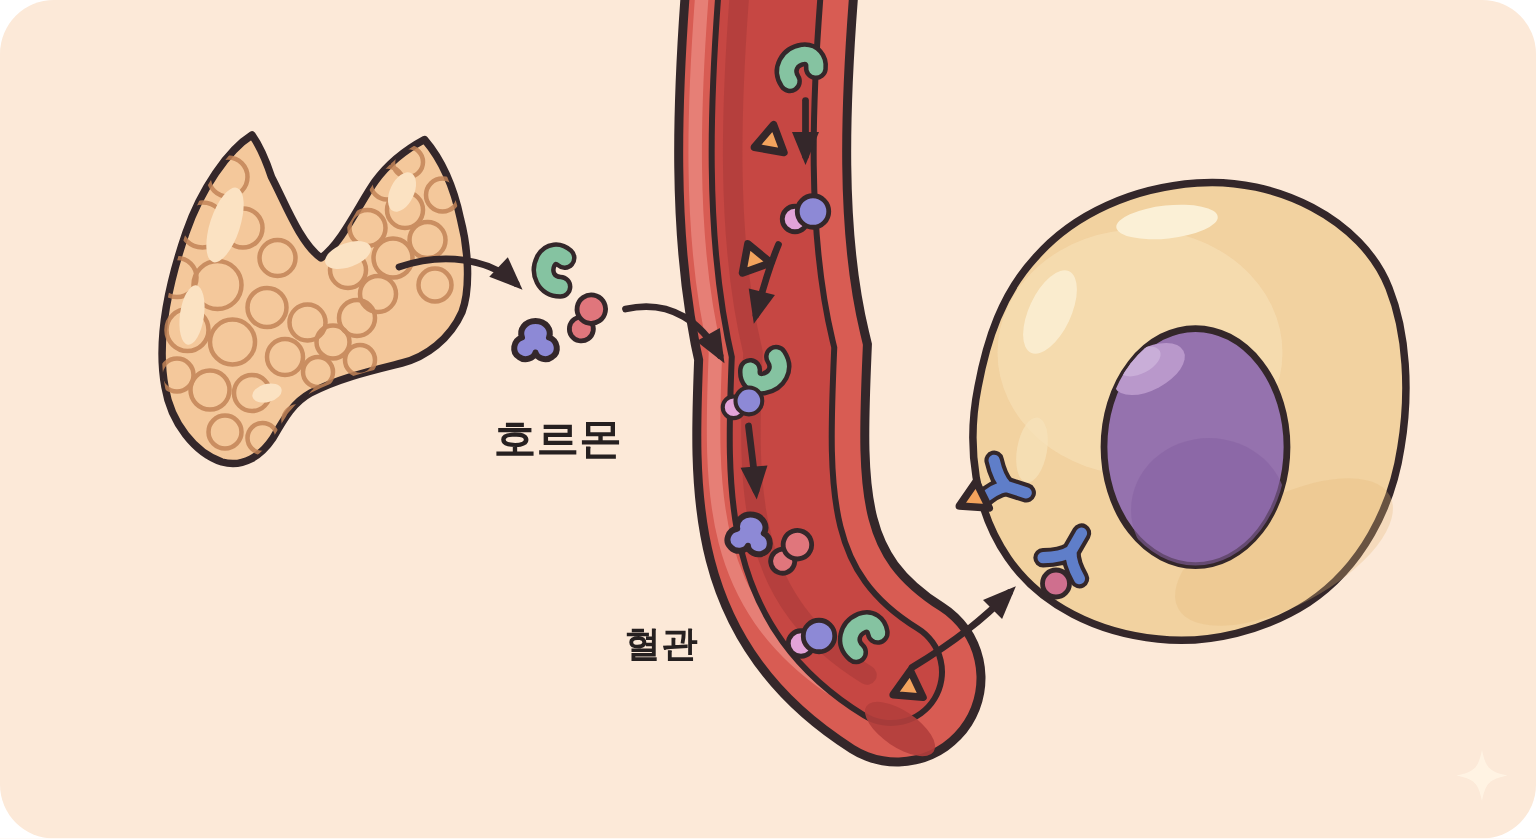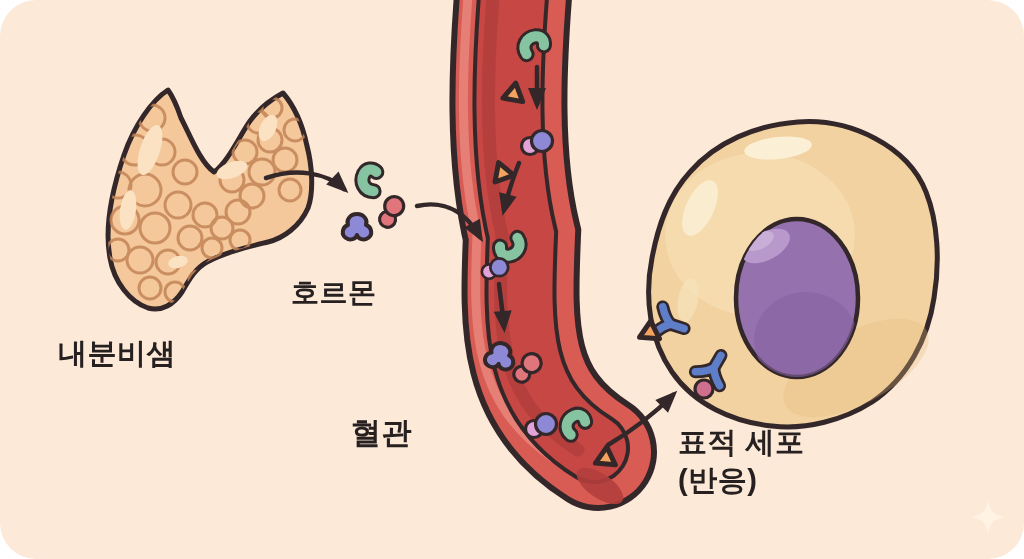--- a/index.html
+++ b/index.html
@@ -1,24 +1,24 @@
 <!DOCTYPE html>
 <html style="--bg-card: #fce9d8; --ink: #262020; --outline: #34272a; --gland-fill: #f4c89b; --gland-line: #c28457; --gland-hi: #fbe2c2; --vessel-wall: #d85c53; --vessel-wall-hi: #e8837a; --vessel-lumen: #c64743; --vessel-lumen-dk: #b23e3c; --cell-fill: #f2d2a0; --cell-hi: #f7e2ba; --cell-hi2: #fbf0d6; --nucleus: #9572ae; --nucleus-hi: #b998cb; --nucleus-dk: #8763a2; --receptor-blue: #5f7ec9; --mol-green: #85c3a1; --mol-orange: #f3a35d; --mol-purple: #8d89d6; --mol-pink: #e2a3d8; --mol-red: #e0767c; --mol-rose: #cf6f8e; --sparkle: #fff3e4;"><head>
 <meta charset="utf-8">
 <style>
   html,body{margin:0;padding:0;background:#ffffff;}
   .stage{position:relative;width:1024px;height:559px;background:#ffffff;overflow:hidden;
          font-family:"Liberation Sans","DejaVu Sans",sans-serif;}
   .card{position:absolute;inset:0;background:var(--bg-card,#fce9d8);border-radius:36px;overflow:hidden;}
   .art{position:absolute;left:0;top:0;width:1024px;height:559px;}
-  .lbl{position:absolute;color:var(--ink,#262020);font-weight:700;text-align:left;
+  .lbl{position:absolute;color:var(--ink,#262020);font-weight:700;text-align:center;
        letter-spacing:0.5px;}
   .lbl-gland{left:58px;top:334px;width:264px;font-size:29px;line-height:38px;}
   .lbl-hormone{left:291px;top:274px;width:162px;font-size:28px;}
-  .lbl-vessel{left:351px;top:413px;width:160px;font-size:30px;}
+  .lbl-vessel{left:361px;top:413px;width:160px;font-size:24px;}
   .lbl-target{left:678px;top:423px;width:252px;font-size:29px;line-height:38px;}
 </style>
 </head>
 <body>
 
 <div class="stage">
   <div class="card">
 
     <svg class="art" viewBox="0 0 1024 559">
       <defs>
@@ -173,23 +173,18 @@
         <path d="M 519,163 C 512,180 507,198 504,210" marker-end="url(#ah)"></path>
         <path d="M 499,284 C 501,301 503,315 504,327" marker-end="url(#ah)"></path>
         <path d="M 608,445 C 638,427 656,412 673,395" marker-end="url(#ah)"></path>
       </g>
 
       <path d="M 988,500 C 990.5,512 993,514.5 1005,517 C 993,519.5 990.5,522 988,534
                C 985.5,522 983,519.5 971,517 C 983,514.5 985.5,512 988,500 Z" fill="var(--sparkle,#fff3e4)" opacity="0.95"></path>
     </svg>
 
     <div class="lbl lbl-gland">
-      <div>내분비샘</div>
     </div>
     <div class="lbl lbl-hormone">호르몬</div>
     <div class="lbl lbl-vessel">혈관</div>
-    <div class="lbl lbl-target">
-      <div>표적 세포</div>
-      <div>(반응)</div>
-    </div>
 
   </div>
 </div>
 
 </body></html>

